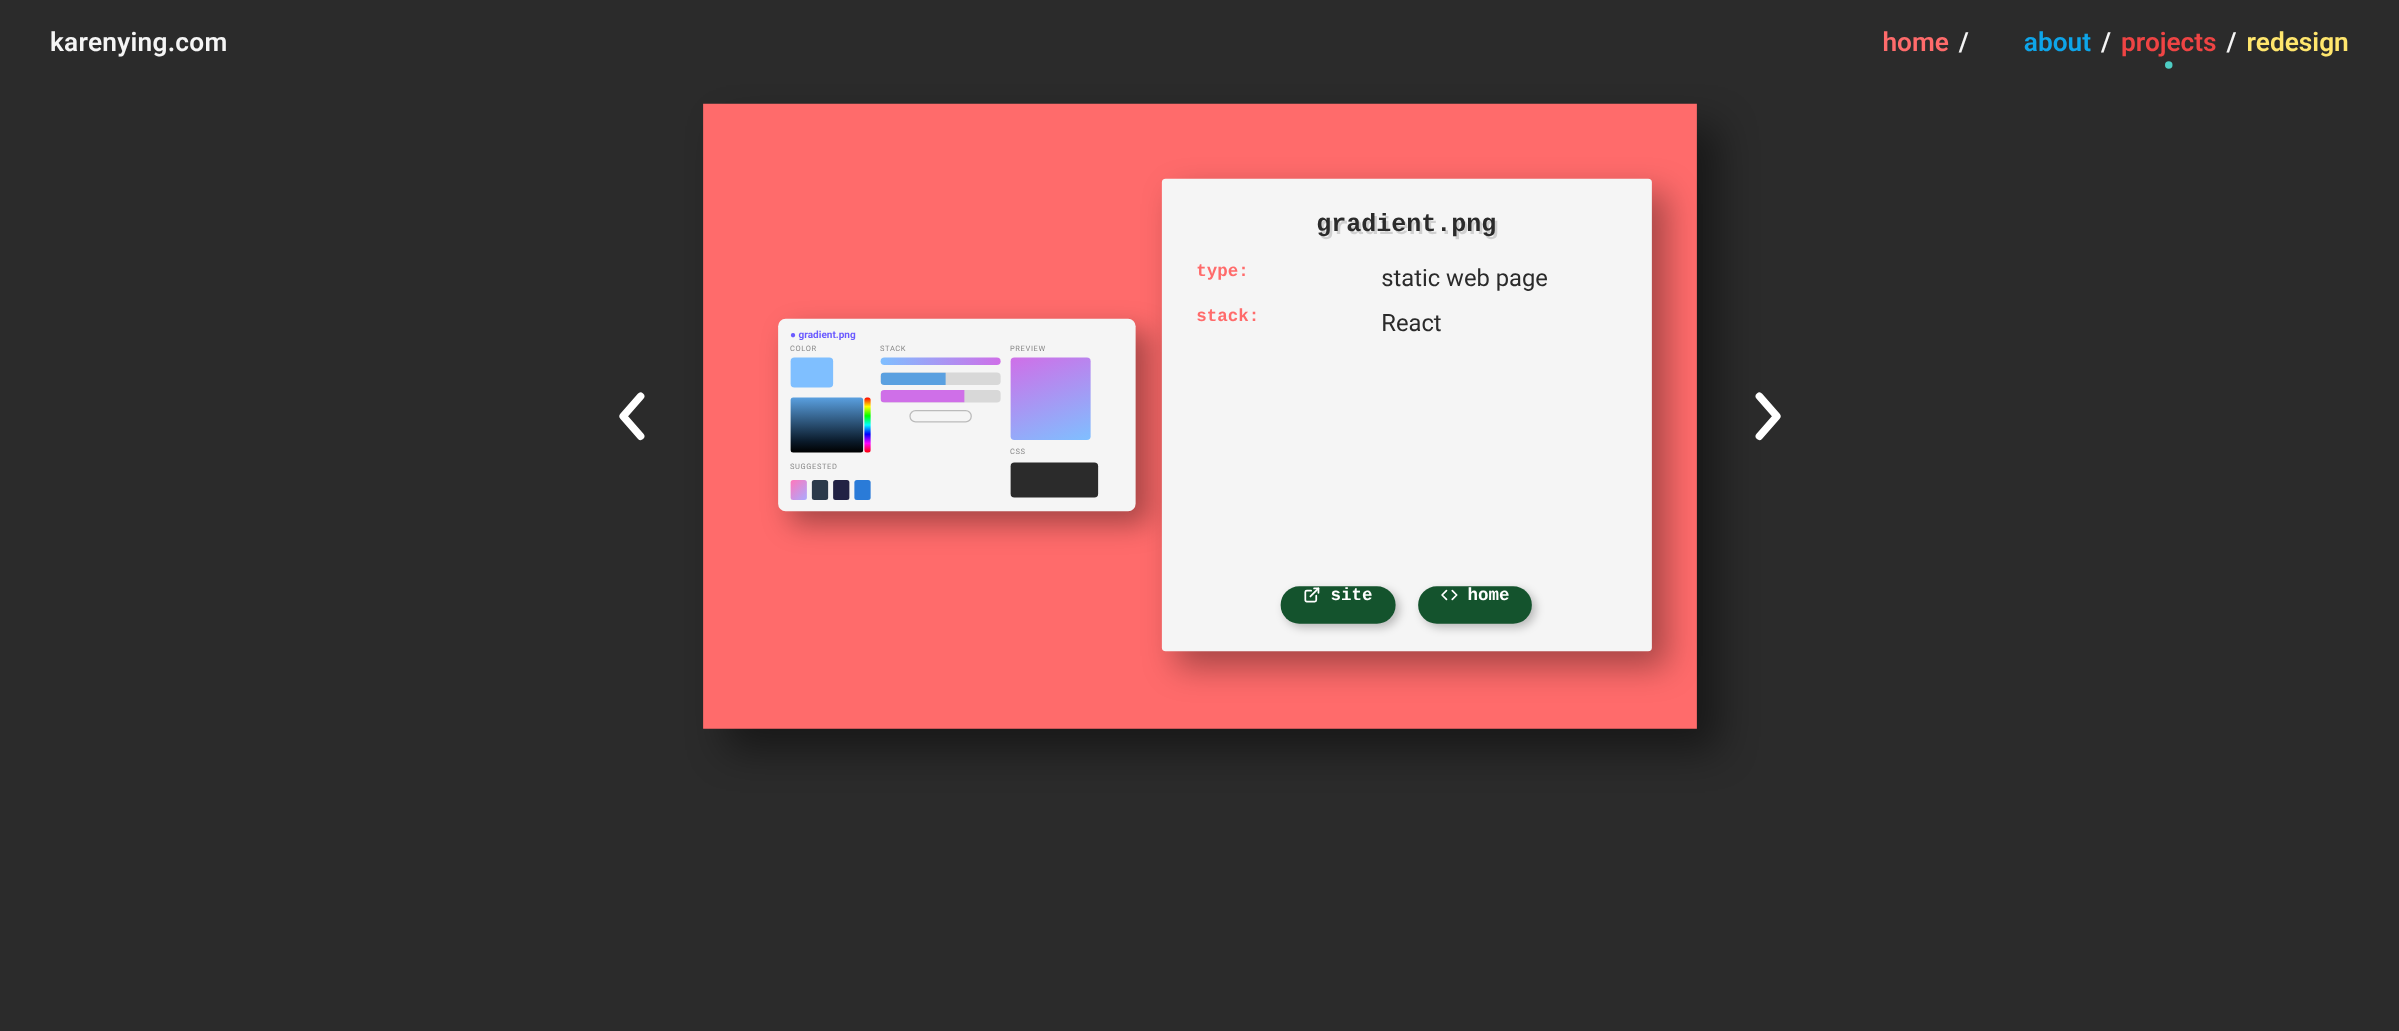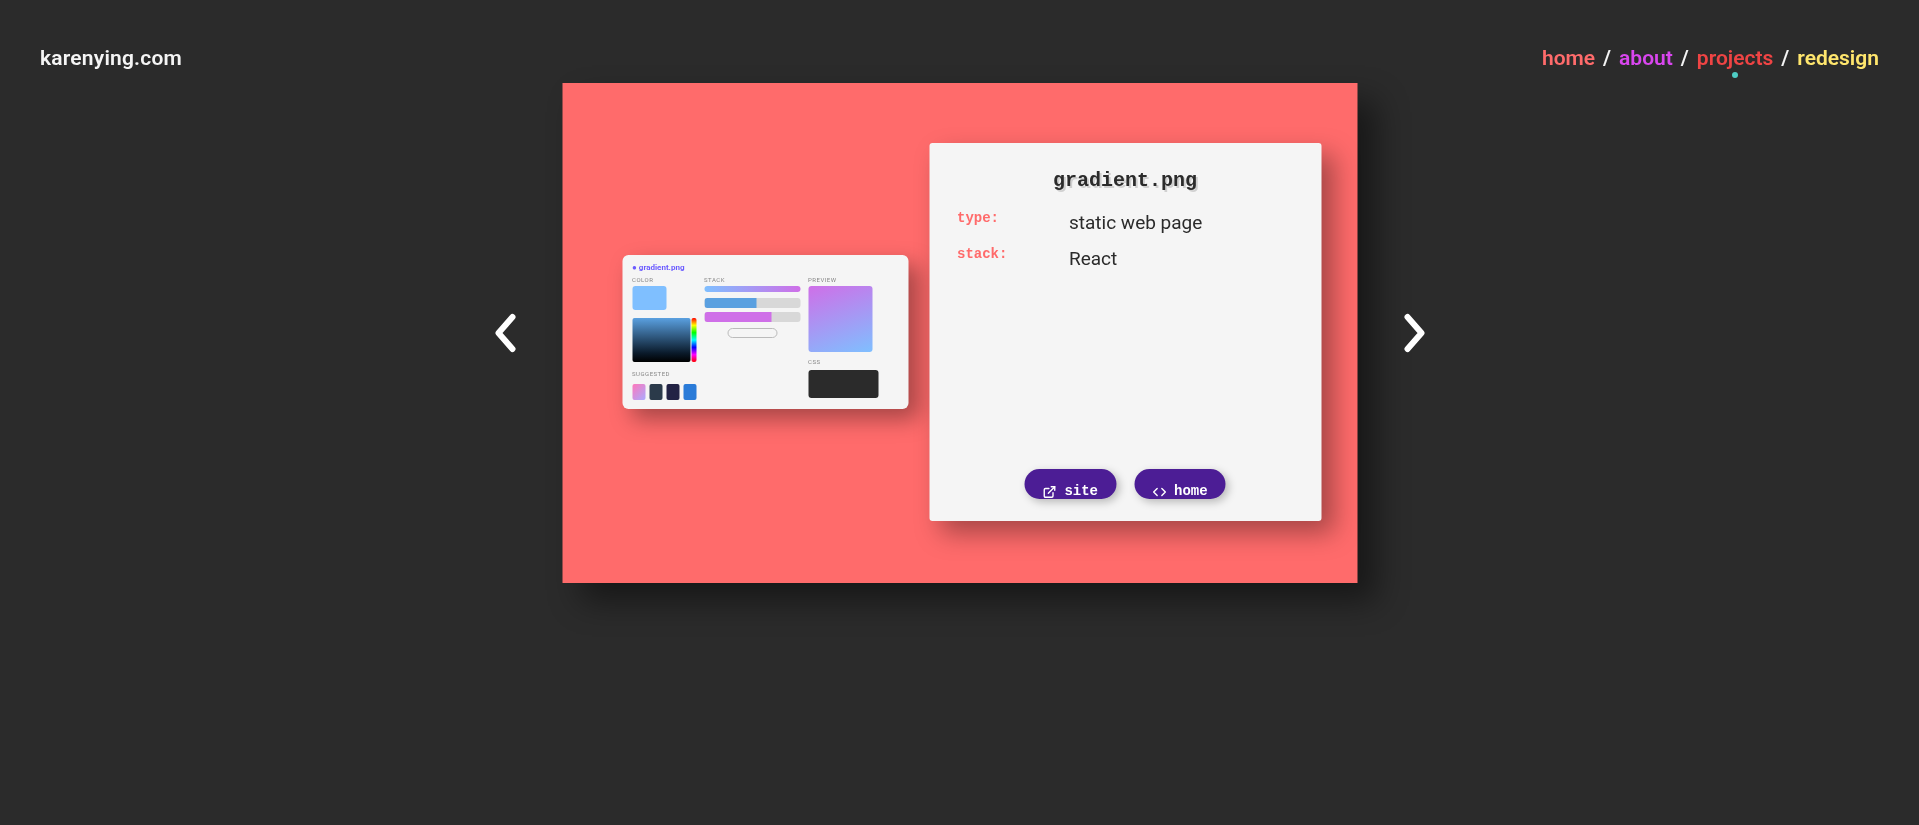--- a/index.html
+++ b/index.html
@@ -12,41 +12,41 @@
     min-width: 1919px;
     min-height: 825px;
   }
 
   
   .header {
     position: absolute;
     top: 0; left: 0; right: 0;
     height: 70px;
     display: flex;
-    align-items: flex-end;
+    align-items: center;
     justify-content: space-between;
     padding: 0 40px;
   }
   .logo {
     font-size: 21px;
     font-weight: 600;
     color: #f5f5f5;
     letter-spacing: .2px;
   }
   .nav {
     font-size: 21px;
     font-weight: 600;
     display: flex;
     align-items: center;
     gap: 8px;
   }
   .nav .sep { color: #f5f5f5; }
   .nav a { text-decoration: none; cursor: pointer; position: relative; }
   .nav-home    { color: #ff6b6b; }
-  .nav-about   { color: #d946ef; }
+  .nav-about   { color: #0ea5e9; margin-left: 36px; }
   .nav-projects{ color: #ef4444; }
   .nav-contact { color: #ffe66d; }
   .nav-projects::after {
     content: "";
     position: absolute;
     left: 50%;
     transform: translateX(-50%);
     bottom: -8px;
     width: 6px; height: 6px;
     border-radius: 50%;
@@ -129,21 +129,21 @@
   }
   .card-title {
     font-family: "Courier New", Courier, monospace;
     font-weight: 700;
     font-size: 20px;
     text-align: center;
     color: #2b2b2b;
     text-shadow: 2px 2px 0 rgba(0,0,0,.15);
     margin-bottom: 18px;
   }
-  .field-row { display:flex; margin-bottom:10px; }
+  .field-row { display:flex; margin-bottom:10px;gap:36px; }
   .field-label {
     width: 112px;
     flex-shrink: 0;
     font-family: "Courier New", Courier, monospace;
     font-weight: 700;
     font-size: 14px;
     color: #ff6b6b;
   }
   .field-value {
     font-size: 19px;
@@ -151,31 +151,31 @@
     color: #2b2b2b;
   }
   .field-value .link { color: #ff6b6b; }
   .card-buttons {
     margin-top: auto;
     display: flex;
     justify-content: center;
     gap: 18px;
   }
   .pill-btn {
-    background: #4c1d95;
+    background: #14532d;
     color: #fff;
     border: none;
     border-radius: 18px;
     height: 30px;
     padding: 0 18px;
     font-family: "Courier New", Courier, monospace;
     font-weight: 700;
     font-size: 14px;
     display: inline-flex;
-    align-items: flex-end;
+    align-items: flex-start;
     gap: 8px;
     cursor: pointer;
     box-shadow: 3px 3px 8px rgba(0,0,0,.25);
   }
   .pill-btn svg { width:14px; height:14px; display:block; }
 </style>
 </head>
 <body>
 
 <div class="header">

